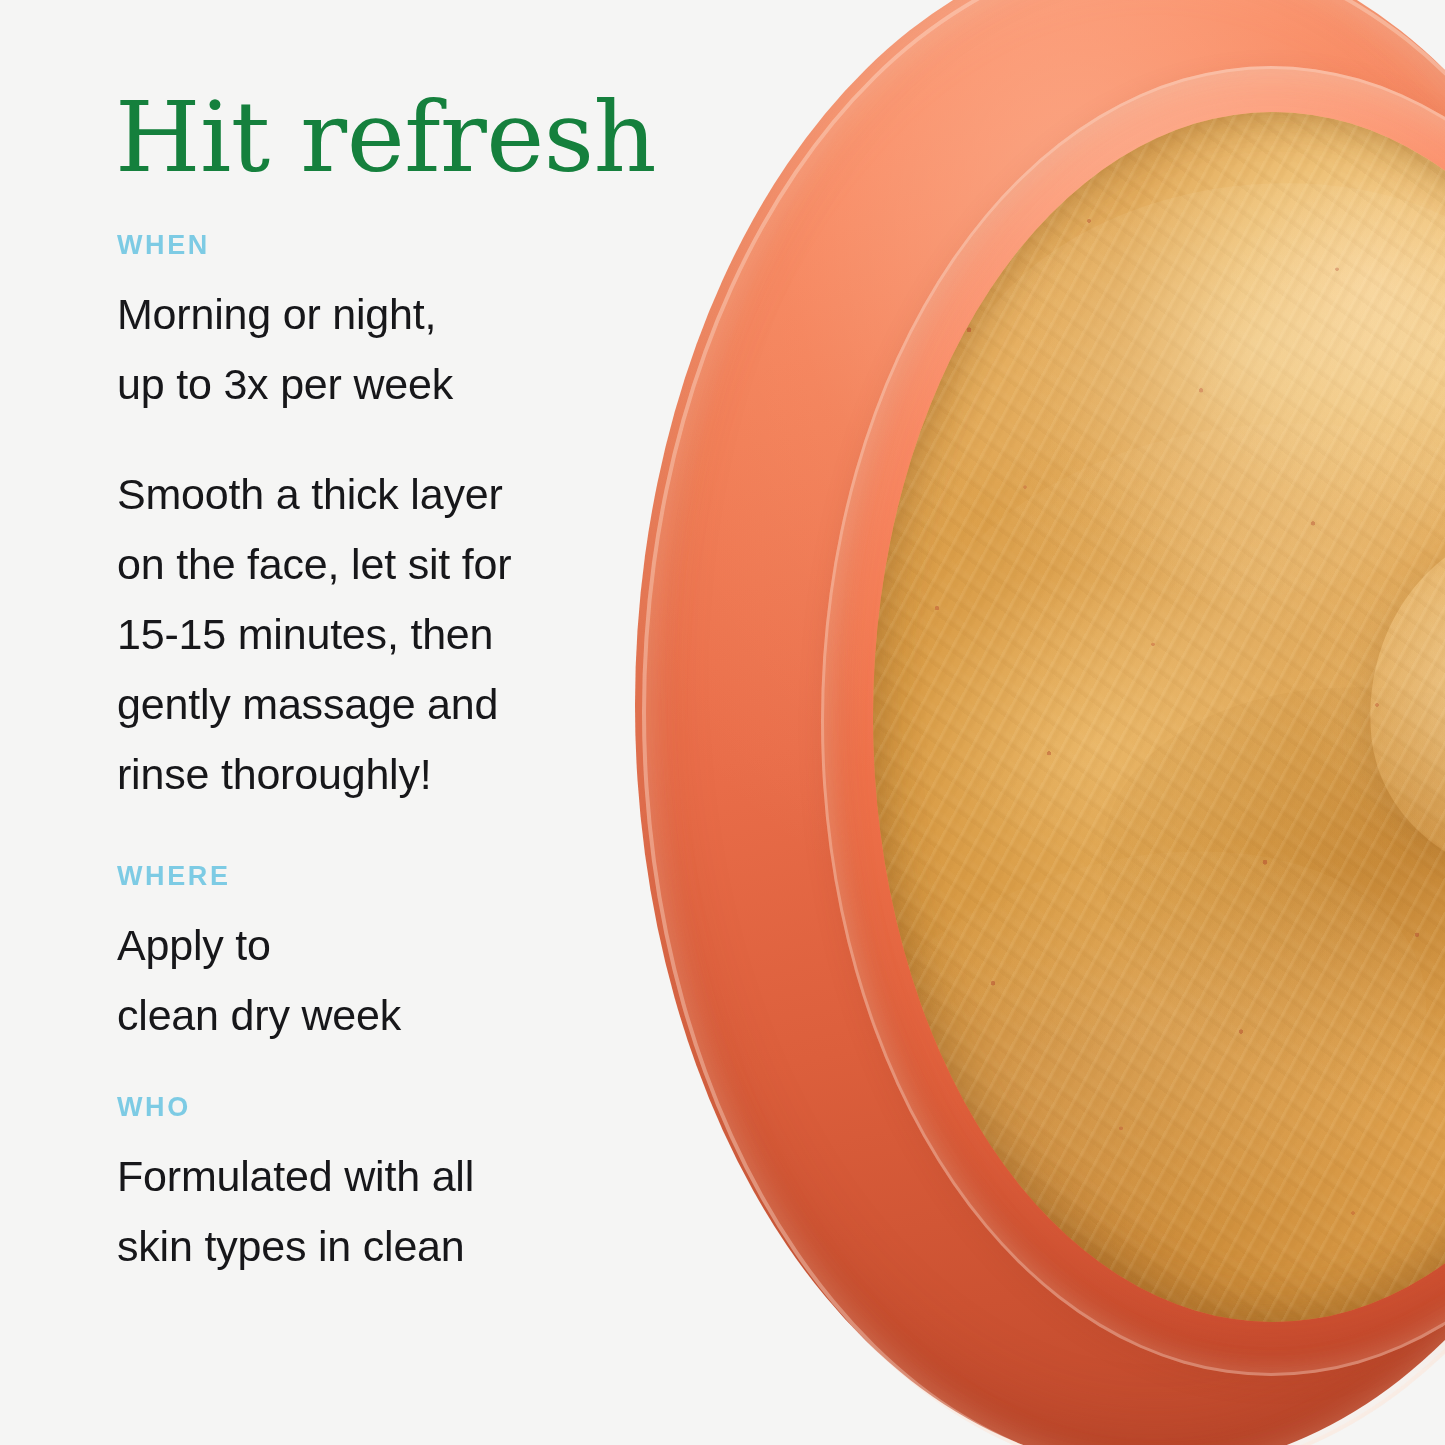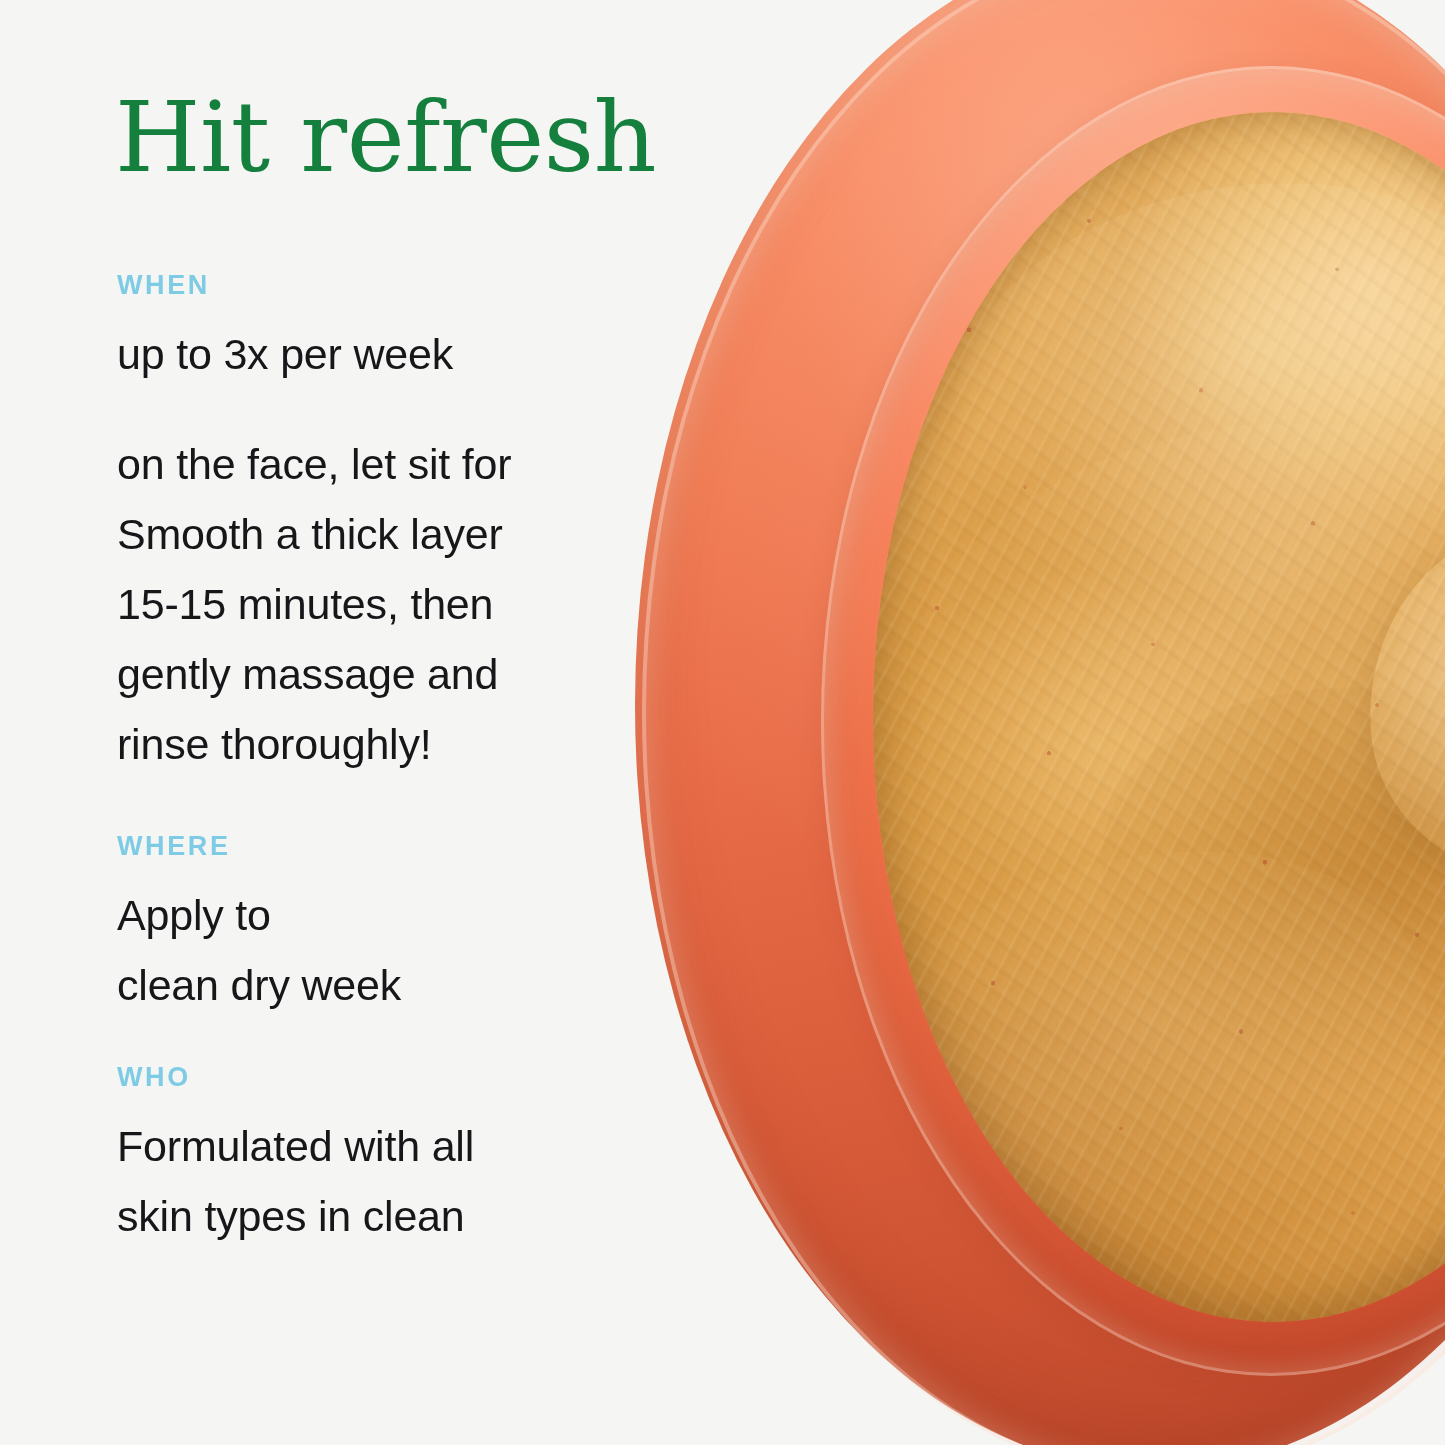--- a/index.html
+++ b/index.html
@@ -55,21 +55,20 @@
   .section:last-child { margin-bottom: 0; }
 
   .section-label {
     font-family: "Liberation Sans", sans-serif;
     font-size: 27px;
     font-weight: 700;
     letter-spacing: 2.6px;
     color: #7dcbe4;
     line-height: 1.0;
     margin-bottom: 20px;
-    margin-top: 40px;
   }
 
   .section-body {
     font-family: "Liberation Sans", sans-serif;
     font-size: 43px;
     font-weight: 300;
     line-height: 70px;
     color: #17171a;
     letter-spacing: -0.2px;
   }
@@ -373,28 +372,29 @@
 
   <div class="text-panel">
 
     <div class="headline">Hit refresh</div>
 
     <div class="sections">
 
       <div class="section when">
         <div class="section-label">WHEN</div>
         <div class="section-body">
+          <span class="ln">Morning or night,</span>
           <span class="ln">up to 3x per week</span>
         </div>
       </div>
 
       <div class="section how">
         <div class="section-body">
+          <span class="ln">Smooth a thick layer</span>
           <span class="ln">on the face, let sit for</span>
-          <span class="ln">Smooth a thick layer</span>
           <span class="ln">15-15 minutes, then</span>
           <span class="ln">gently massage and</span>
           <span class="ln">rinse thoroughly!</span>
         </div>
       </div>
 
       <div class="section where">
         <div class="section-label">WHERE</div>
         <div class="section-body">
           <span class="ln">Apply to</span>

